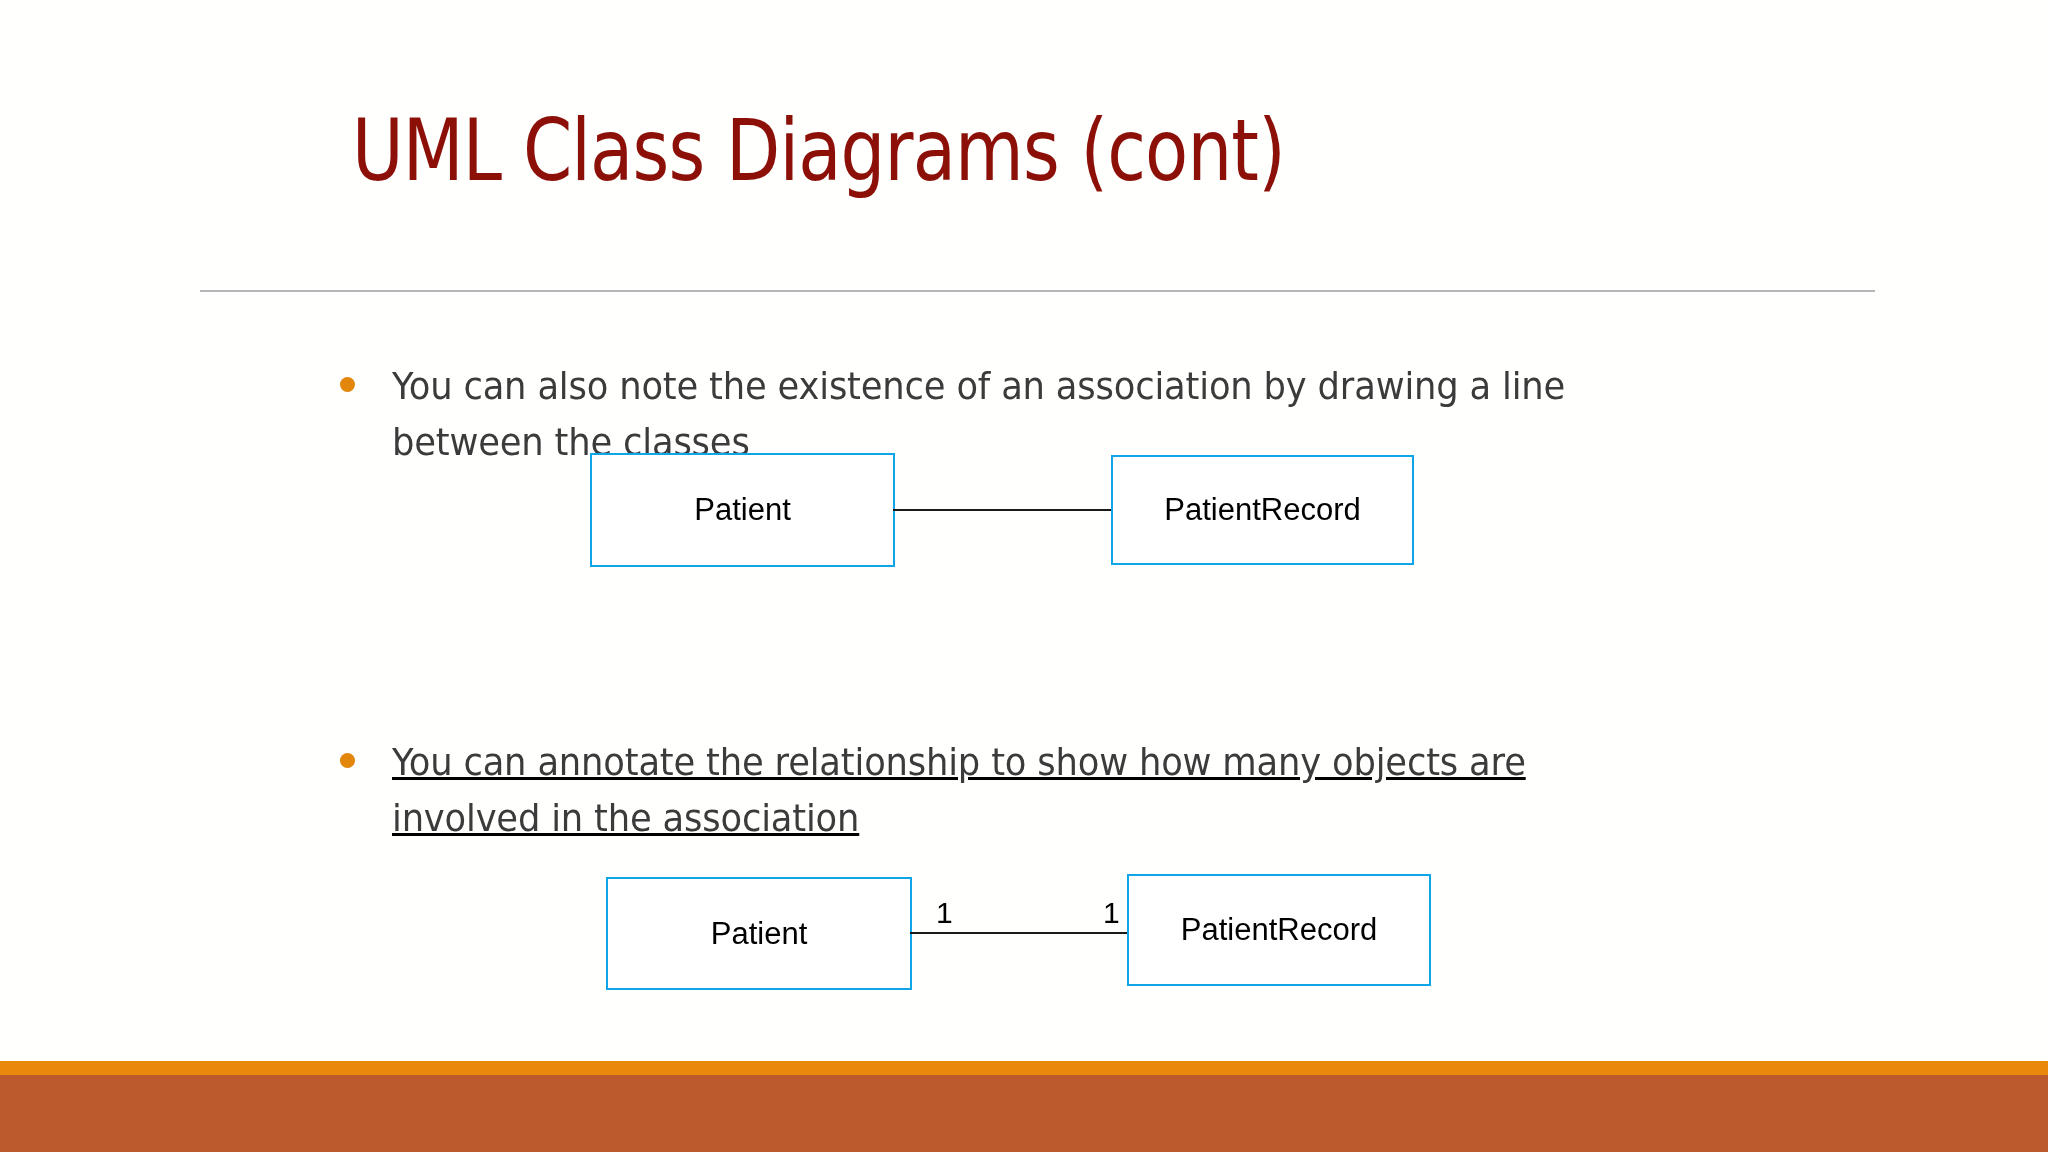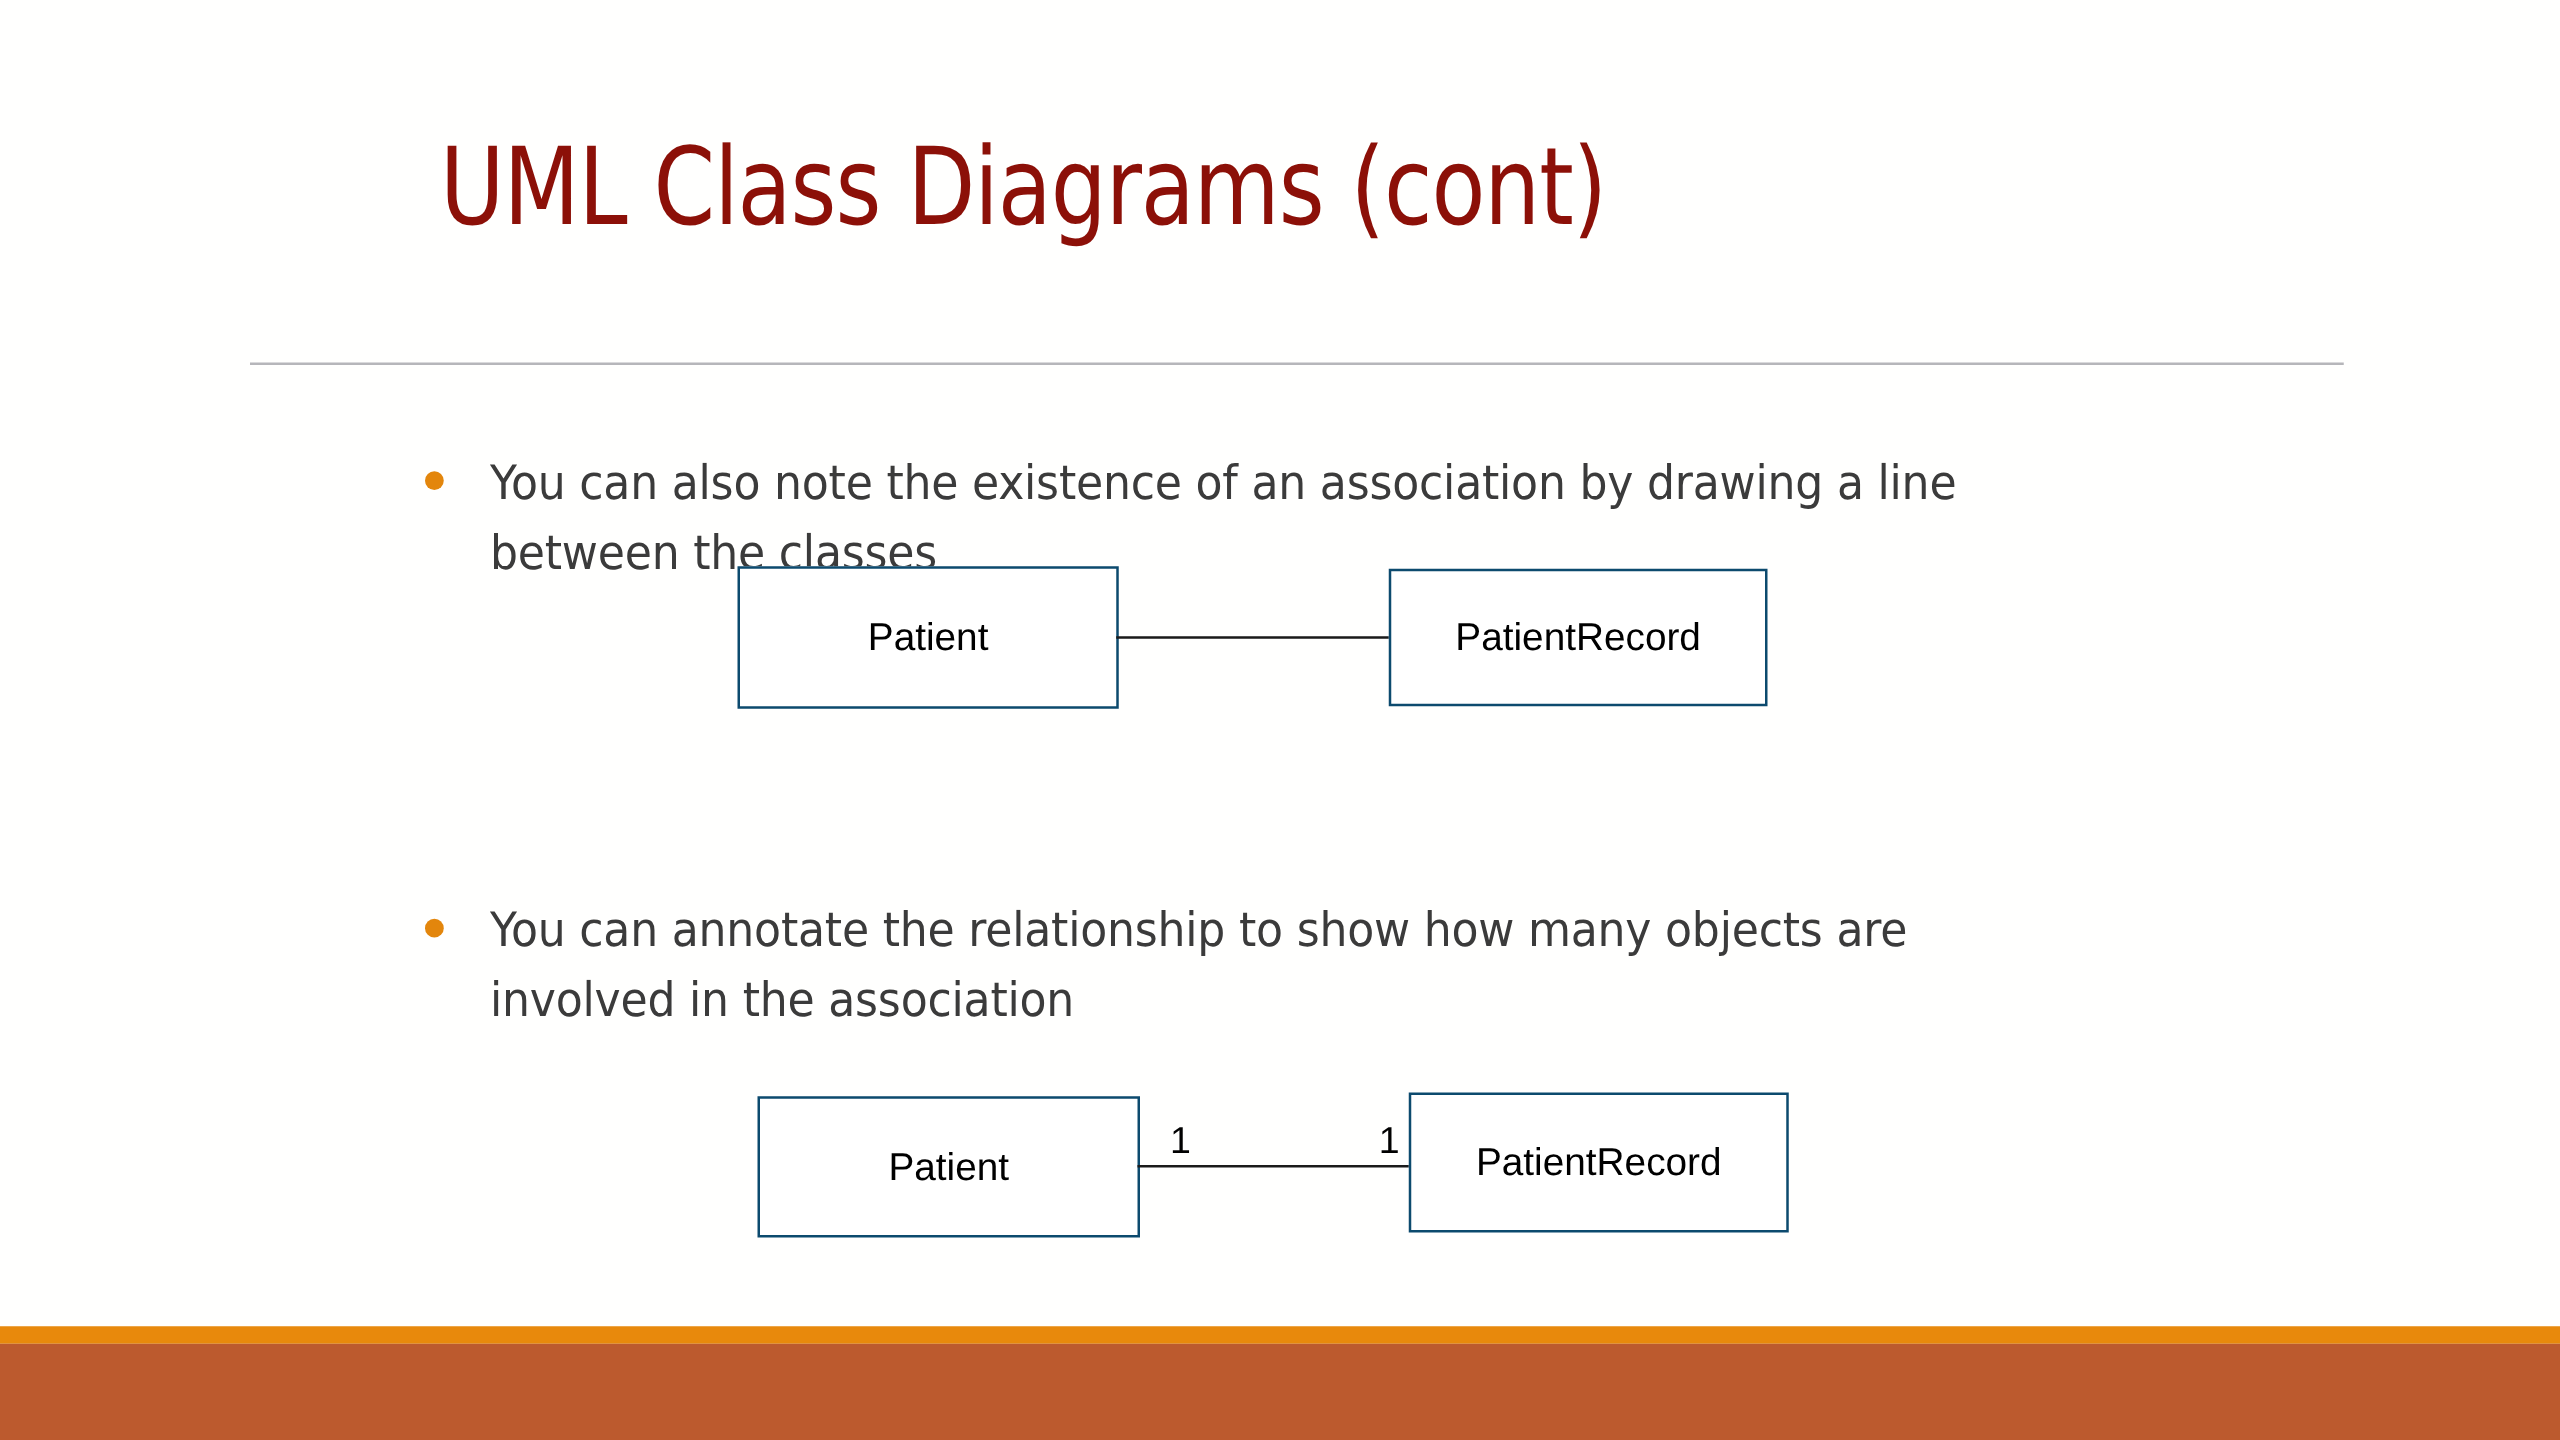--- a/index.html
+++ b/index.html
@@ -45,21 +45,21 @@
     background: #b6b6ba;
   }
 
   
   .bullet-block {
     position: absolute;
     display: flex;
     align-items: flex-start;
   }
   .bullet-1 { left: 340px; top: 322px; width: 1360px; margin-top: 36px; }
-  .bullet-2 { left: 340px; top: 716px; width: 1360px; }
+  .bullet-2 { left: 340px; top: 734px; width: 1360px; text-decoration: underline; }
 
   .bullet-dot {
     flex: 0 0 auto;
     width: 15px;
     height: 15px;
     border-radius: 50%;
     background: #E3860C;
     margin-top: 19px;
     margin-right: 37px;
   }
@@ -75,21 +75,21 @@
     width: 1440px;
   }
 
   
   .uml {
     position: absolute;
   }
   .uml-box {
     position: absolute;
     box-sizing: border-box;
-    border: 2px solid #0c4a6e;
+    border: 2px solid #0ea5e9;
     background: #ffffff;
     display: flex;
     align-items: center;
     justify-content: center;
     font-family: "Liberation Sans", sans-serif;
     color: #000000;
   }
   .uml-line {
     position: absolute;
     height: 2px;

